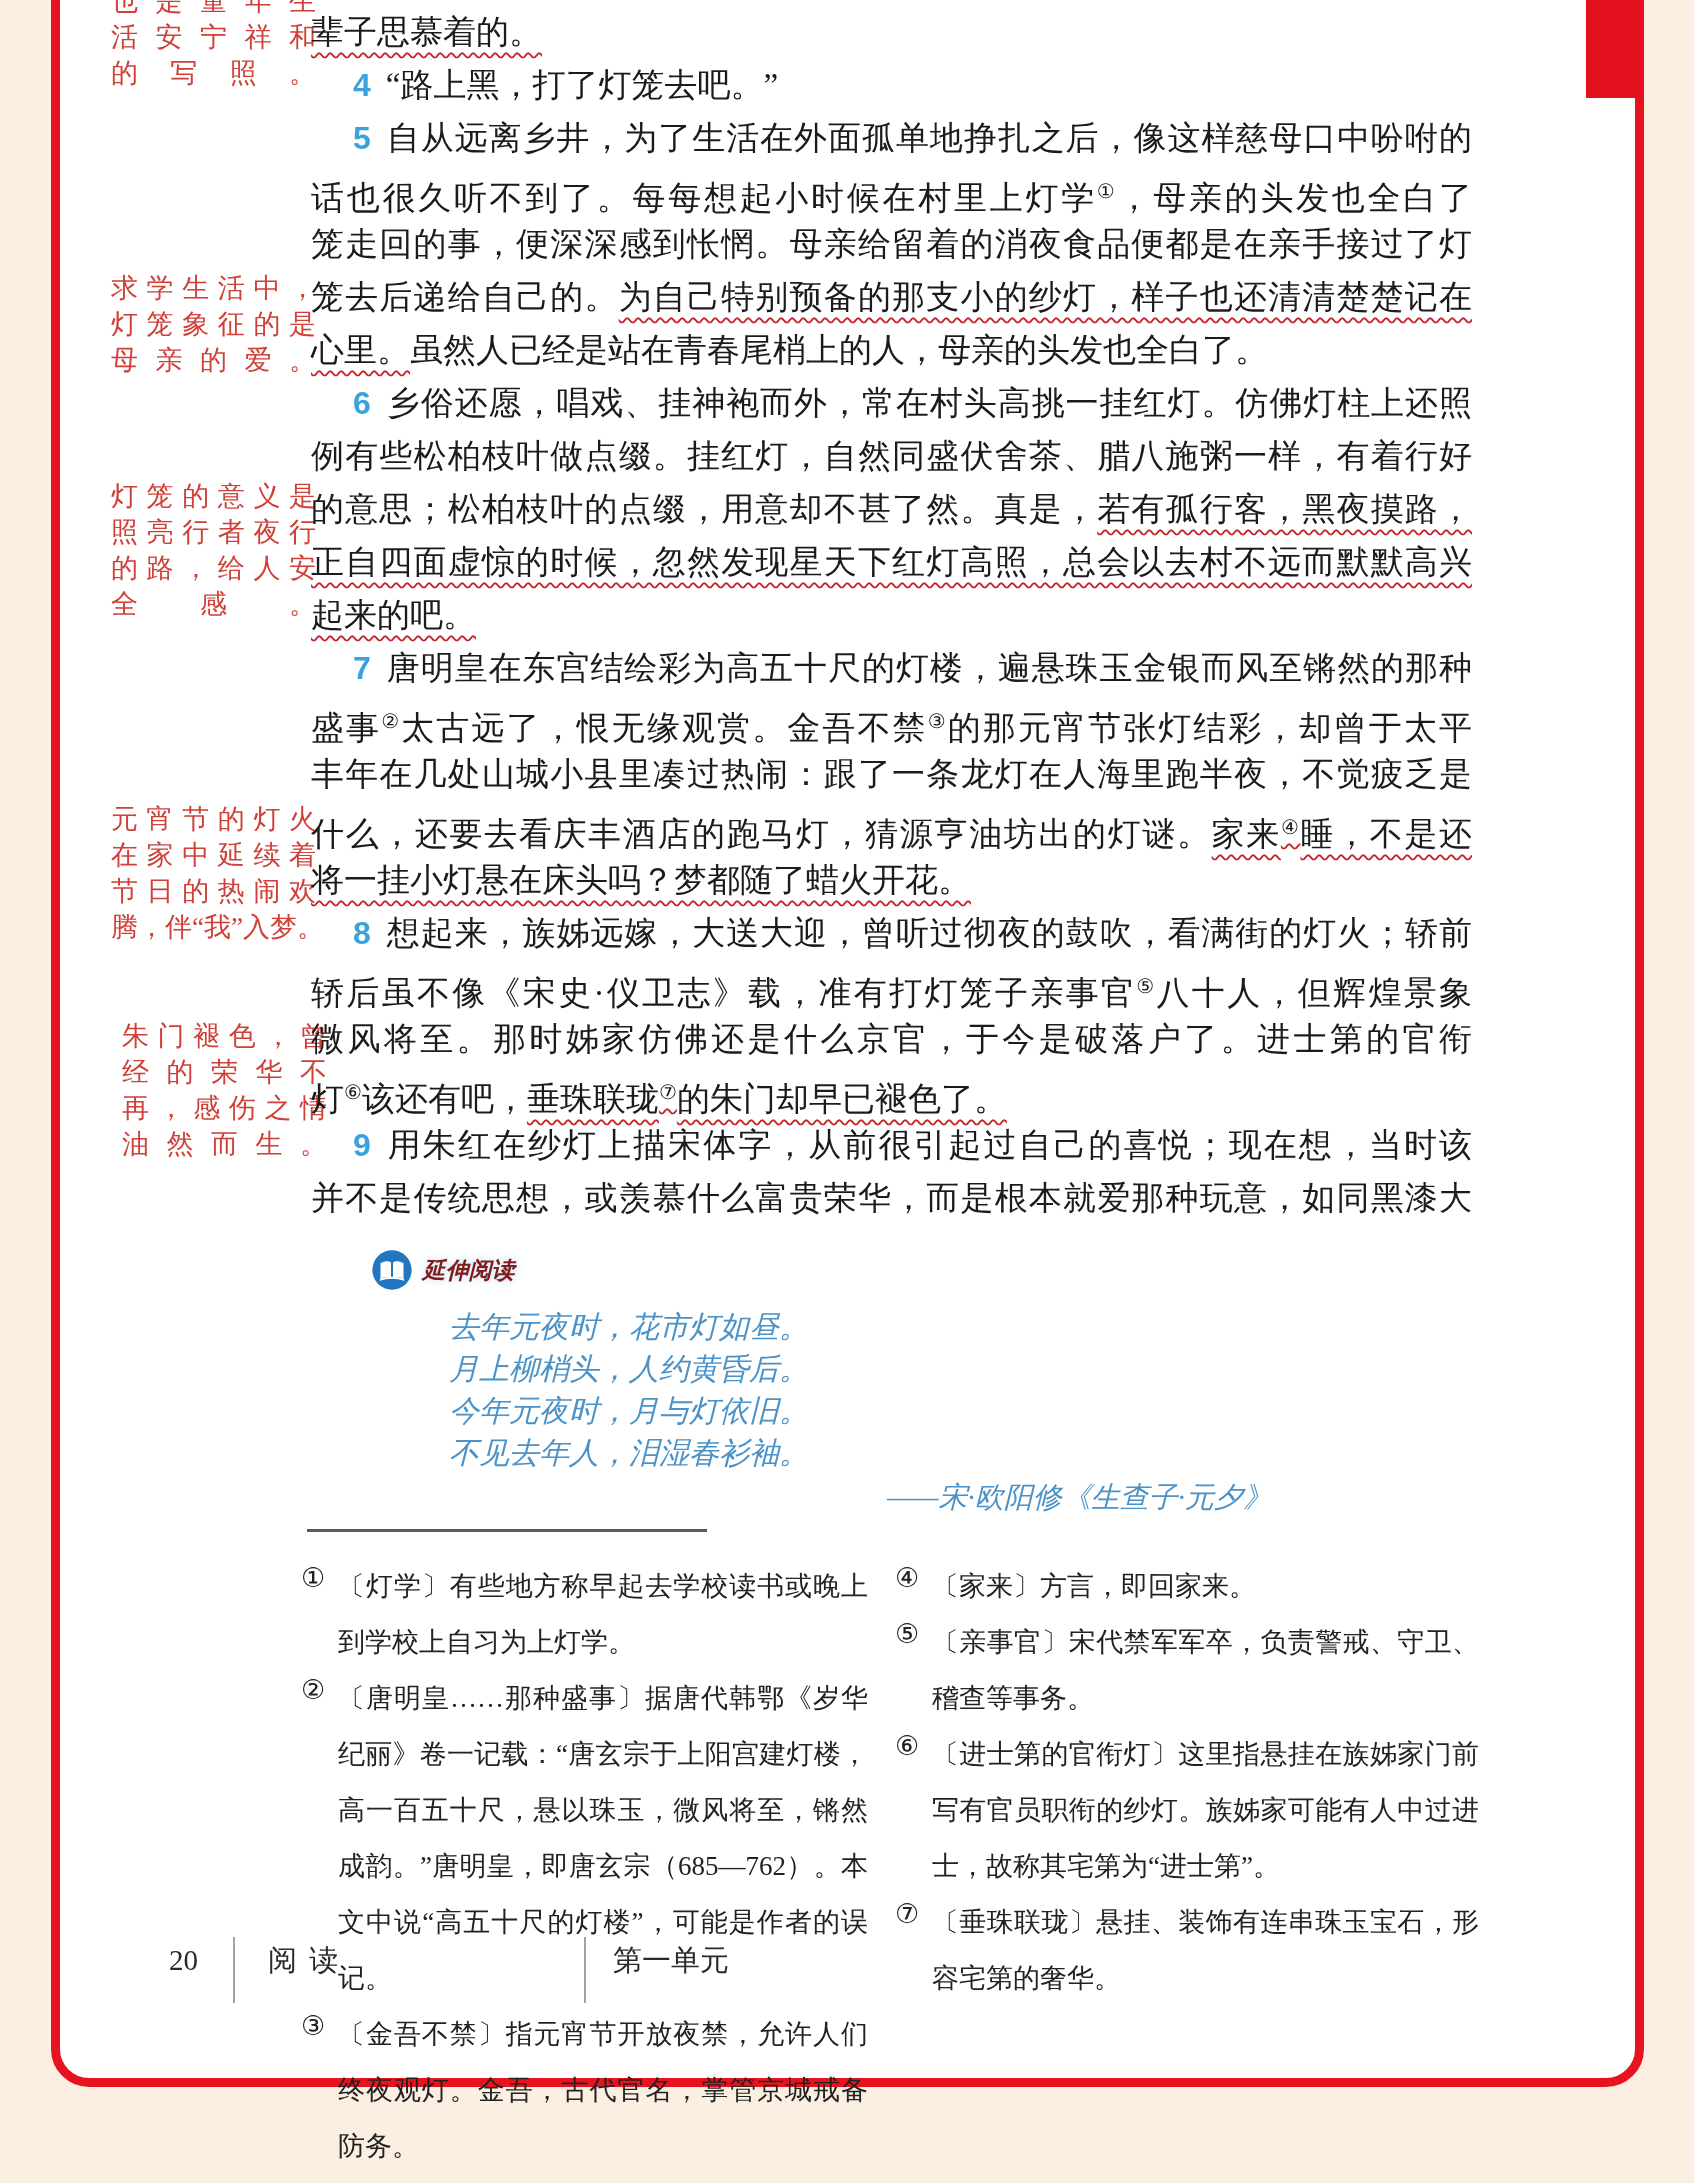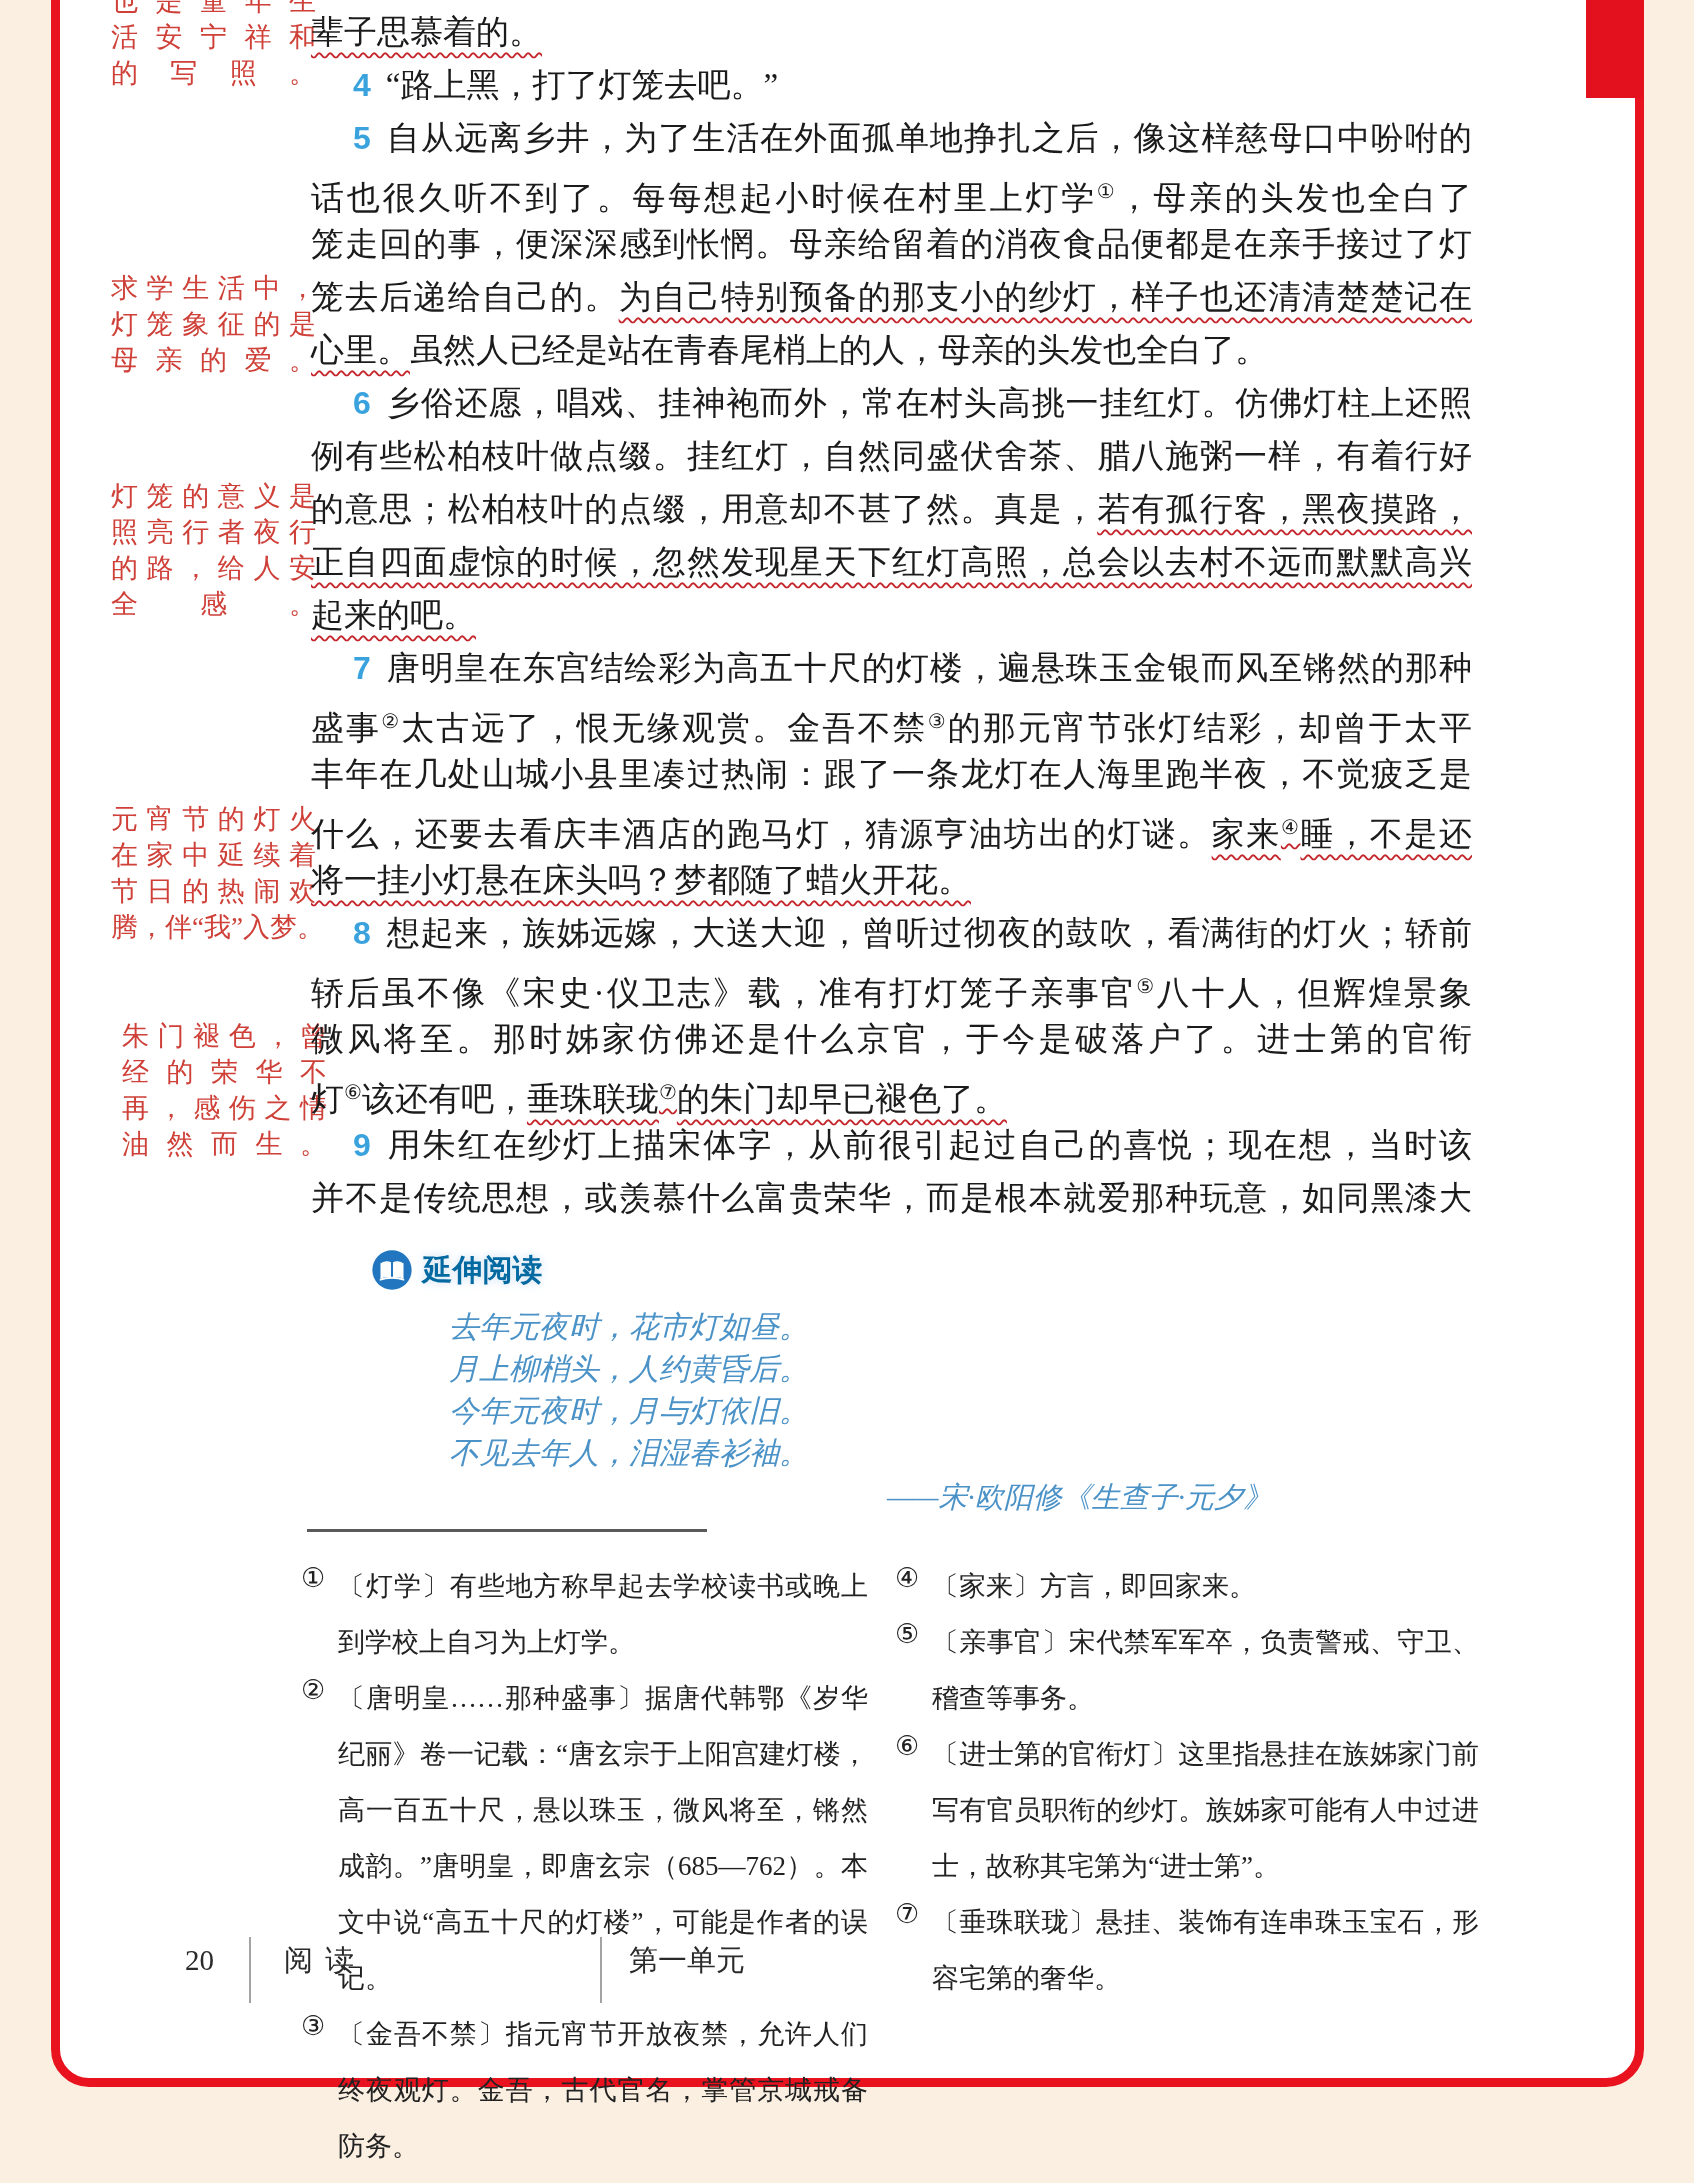--- a/index.html
+++ b/index.html
@@ -18,37 +18,37 @@
   .bline{height:53px;line-height:53px;font-size:33px;white-space:nowrap;}
   .bline.fill{white-space:normal;text-align:justify;text-align-last:justify;height:53px;overflow:visible;}
   .pnum{color:#3aa3de;font-family:"Liberation Sans","DejaVu Sans",sans-serif;
         font-size:32px;font-weight:bold;margin-right:15px;}
   .pl{padding-left:42px;}
   .u{text-decoration-line:underline;text-decoration-style:wavy;
      text-decoration-color:#c4262c;text-decoration-thickness:2.4px;text-underline-offset:9px;}
   .sup{font-size:20px;vertical-align:11px;letter-spacing:0;}
   
   .ext-header{position:absolute;left:371px;top:1249px;display:flex;align-items:center;gap:9.6px;}
-  .ext-label{color:#0369a1;font-size:30px;font-weight:bold;
+  .ext-label{color:#7f1d1d;font-size:23px;font-weight:bold;
              font-family:"Liberation Sans","DejaVu Sans",sans-serif;
-             text-shadow:0 0 6.8px #dceaf6,0 0 12.3px #dceaf6;}
+             text-shadow:0 0 6.8px #dceaf6,0 0 12.3px #dceaf6;font-style:italic;}
   .poem{position:absolute;left:449px;top:1306px;width:823px;color:#4b92c7;font-style:italic;}
   .poem-line{font-size:30px;line-height:42px;}
   .poem-attr{font-size:29px;line-height:41px;text-align:right;margin-top:2.7px;}
   
   .fn-divider{position:absolute;left:307px;top:1529px;width:400px;height:3.4px;background:#5a5a5a;}
   .footnotes{position:absolute;left:301px;top:1558px;width:1178px;display:flex;gap:27px;
              color:#222;}
   .fn-col{width:567px;}
   .fn-col.right{width:584px;}
   .fn{display:flex;}
   .fn-num{flex:0 0 37px;font-size:27px;line-height:40px;}
   .fn-text{flex:1;font-size:27px;line-height:56px;text-align:justify;}
   
-  .footer{position:absolute;left:16px;top:1937px;width:1380px;height:75px;color:#2a2a2a;}
+  .footer{position:absolute;left:0;top:1937px;width:1380px;height:75px;color:#2a2a2a;}
   .footer .txt{position:absolute;top:5.5px;font-size:29px;line-height:34px;}
   #footer-page-num{left:169px;}
   #footer-section{left:268px;letter-spacing:12.3px;}
   #footer-unit{left:613px;}
   .fbar{position:absolute;top:0;width:2px;height:66px;background:#a3a3a3;}
   .fbar.b1{left:233px;}
   .fbar.b2{left:584px;}
 </style>
 </head>
 <body>

